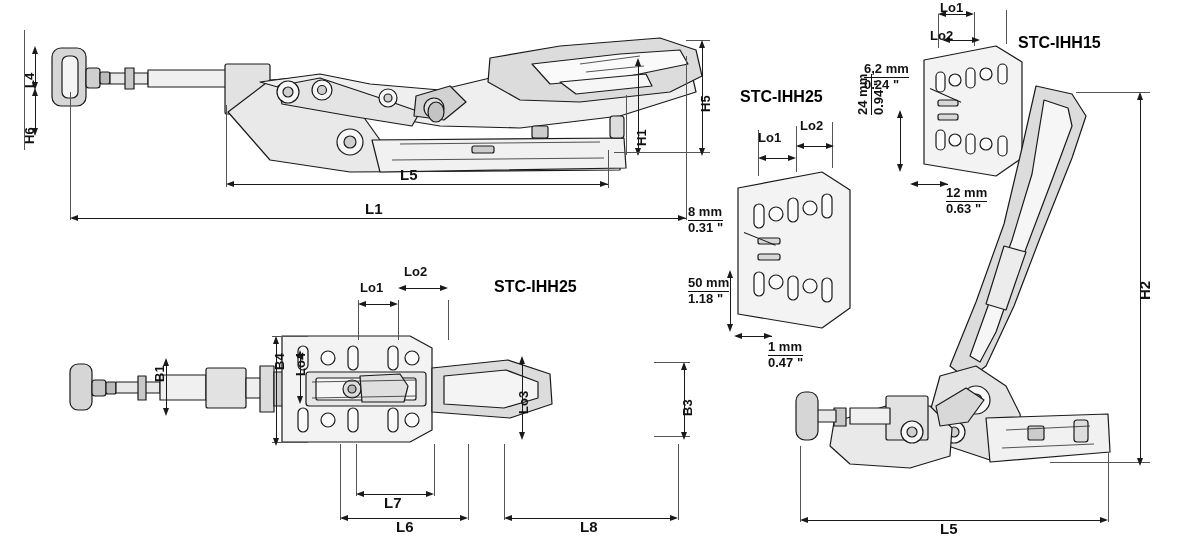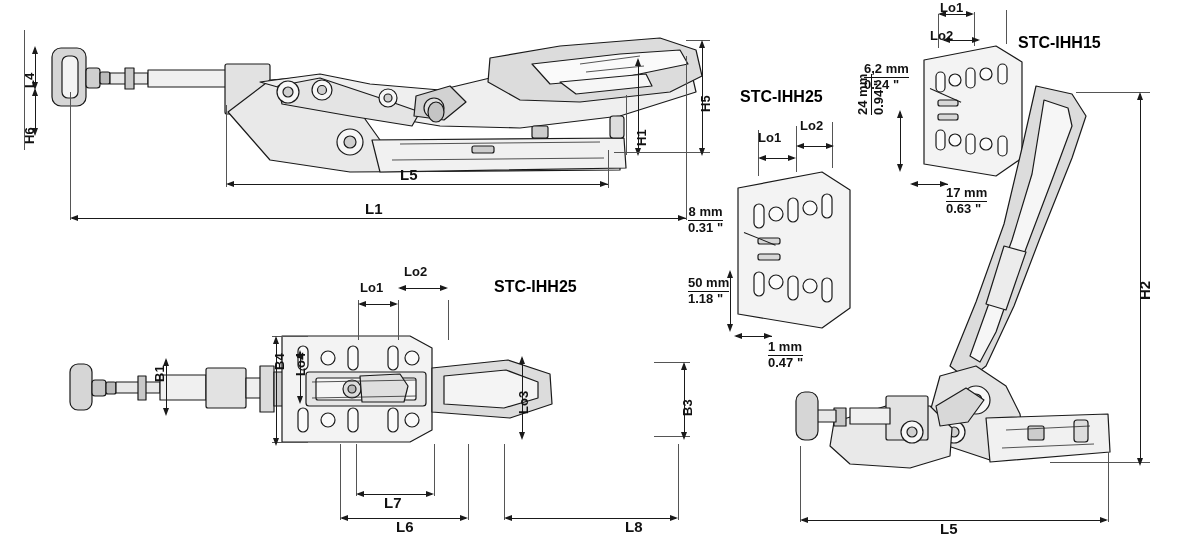--- a/index.html
+++ b/index.html
@@ -220,21 +220,21 @@
   <div class="dimline h" style="left:342px;top:518px;width:124px;"></div>
   <div class="arrow left" style="left:340px;top:514.5px;"></div>
   <div class="arrow right" style="left:460px;top:514.5px;"></div>
   <div class="lbl s15" style="left:396px;top:518px;">L6</div>
 
   <div class="ext v" style="left:504px;top:444px;height:76px;"></div>
   <div class="ext v" style="left:678px;top:444px;height:76px;"></div>
   <div class="dimline h" style="left:506px;top:518px;width:170px;"></div>
   <div class="arrow left" style="left:504px;top:514.5px;"></div>
   <div class="arrow right" style="left:670px;top:514.5px;"></div>
-  <div class="lbl s15" style="left:580px;top:518px;margin-left:45px;">L8</div>
+  <div class="lbl s15" style="left:580px;top:518px;">L8</div>
 
   <div class="titletext" style="left:494px;top:278px;">STC-IHH25</div>
 
   <div class="part" style="left:726px;top:168px;width:130px;height:170px;">
     <svg width="130" height="170" viewBox="0 0 130 170">
       <g fill="#f3f3f3" stroke="#1a1a1a" stroke-width="1.2" stroke-linejoin="round">
         <path d="M12 20 L96 4 L124 22 L124 140 L96 160 L12 146 Z"></path>
         <rect x="28" y="36" width="10" height="24" rx="5" fill="#fbfbfb"></rect>
         <rect x="62" y="30" width="10" height="24" rx="5" fill="#fbfbfb"></rect>
         <rect x="96" y="26" width="10" height="24" rx="5" fill="#fbfbfb"></rect>
@@ -244,21 +244,21 @@
         <rect x="62" y="108" width="10" height="24" rx="5" fill="#fbfbfb"></rect>
         <rect x="96" y="110" width="10" height="24" rx="5" fill="#fbfbfb"></rect>
         <circle cx="50" cy="114" r="7" fill="#fbfbfb"></circle>
         <circle cx="84" cy="118" r="7" fill="#fbfbfb"></circle>
         <rect x="32" y="70" width="22" height="6" rx="2" fill="#d8d8d8"></rect>
         <rect x="32" y="86" width="22" height="6" rx="2" fill="#d8d8d8"></rect>
       </g>
     </svg>
   </div>
 
-  <div class="mmbox" style="left:688px;top:205px;text-align:center;">
+  <div class="mmbox" style="left:688px;top:205px;">
     <span>8 mm</span>
     <span class="under">0.31 "</span>
   </div>
   <div class="callout" style="left:744px;top:232px;width:34px;transform:rotate(22deg);"></div>
 
   <div class="mmbox" style="left:688px;top:276px;">
     <span class="lbl" style="position:static;">50 mm</span>
     <span class="under">1.18 "</span>
   </div>
   <div class="dimline v" style="left:730px;top:272px;height:56px;"></div>
@@ -315,21 +315,21 @@
 
   <div class="mmbox" style="left:856px;top:115px;transform:rotate(-90deg);transform-origin:left top;">
     <span>24 mm</span>
     <span class="under">0.94 "</span>
   </div>
   <div class="dimline v" style="left:900px;top:112px;height:56px;"></div>
   <div class="arrow up" style="left:896.5px;top:110px;"></div>
   <div class="arrow down" style="left:896.5px;top:164px;"></div>
 
   <div class="mmbox" style="left:946px;top:186px;">
-    <span>17 mm</span>
+    <span>12 mm</span>
     <span class="under">0.63 "</span>
   </div>
   <div class="dimline h" style="left:912px;top:184px;width:36px;"></div>
   <div class="arrow left" style="left:910px;top:180.5px;"></div>
   <div class="arrow right" style="left:940px;top:180.5px;"></div>
 
   <div class="ext v" style="left:938px;top:14px;height:34px;"></div>
   <div class="ext v" style="left:974px;top:12px;height:34px;"></div>
   <div class="ext v" style="left:1006px;top:10px;height:34px;"></div>
   <div class="dimline h" style="left:940px;top:14px;width:32px;"></div>

